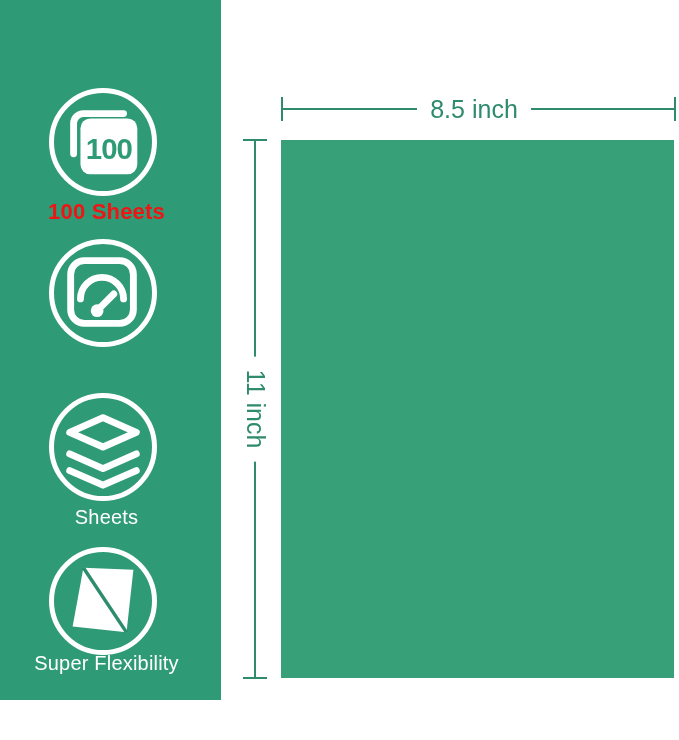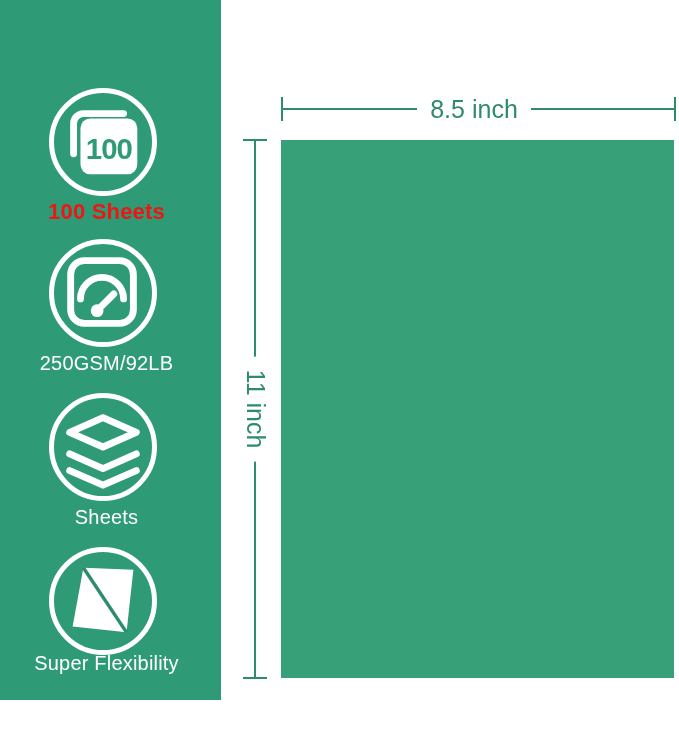--- a/index.html
+++ b/index.html
@@ -123,21 +123,20 @@
   <div class="feature-label red l1">100 Sheets</div>
 
   <div class="icon-circle c2">
     <svg viewBox="0 0 100 100">
       <rect x="17" y="17" width="64" height="64" rx="14" fill="none" stroke="#ffffff" stroke-width="7"></rect>
       <path d="M27 56 A22 22 0 1 1 71 56" fill="none" stroke="#ffffff" stroke-width="7" stroke-linecap="round"></path>
       <circle cx="44" cy="68" r="6.5" fill="#ffffff"></circle>
       <line x1="44" y1="68" x2="61" y2="51" stroke="#ffffff" stroke-width="7" stroke-linecap="round"></line>
     </svg>
   </div>
-  <div class="feature-label l2">250GSM/92LB</div>
 
   <div class="icon-circle c3">
     <svg viewBox="0 0 100 100">
       <polygon points="50,20 84,35 50,50 16,35" fill="none" stroke="#ffffff" stroke-width="7" stroke-linejoin="round"></polygon>
       <path d="M16 57 L50 72 L84 57" fill="none" stroke="#ffffff" stroke-width="7" stroke-linecap="round" stroke-linejoin="round"></path>
       <path d="M16 74 L50 89 L84 74" fill="none" stroke="#ffffff" stroke-width="7" stroke-linecap="round" stroke-linejoin="round"></path>
     </svg>
   </div>
   <div class="feature-label l3">Sheets</div>
 

